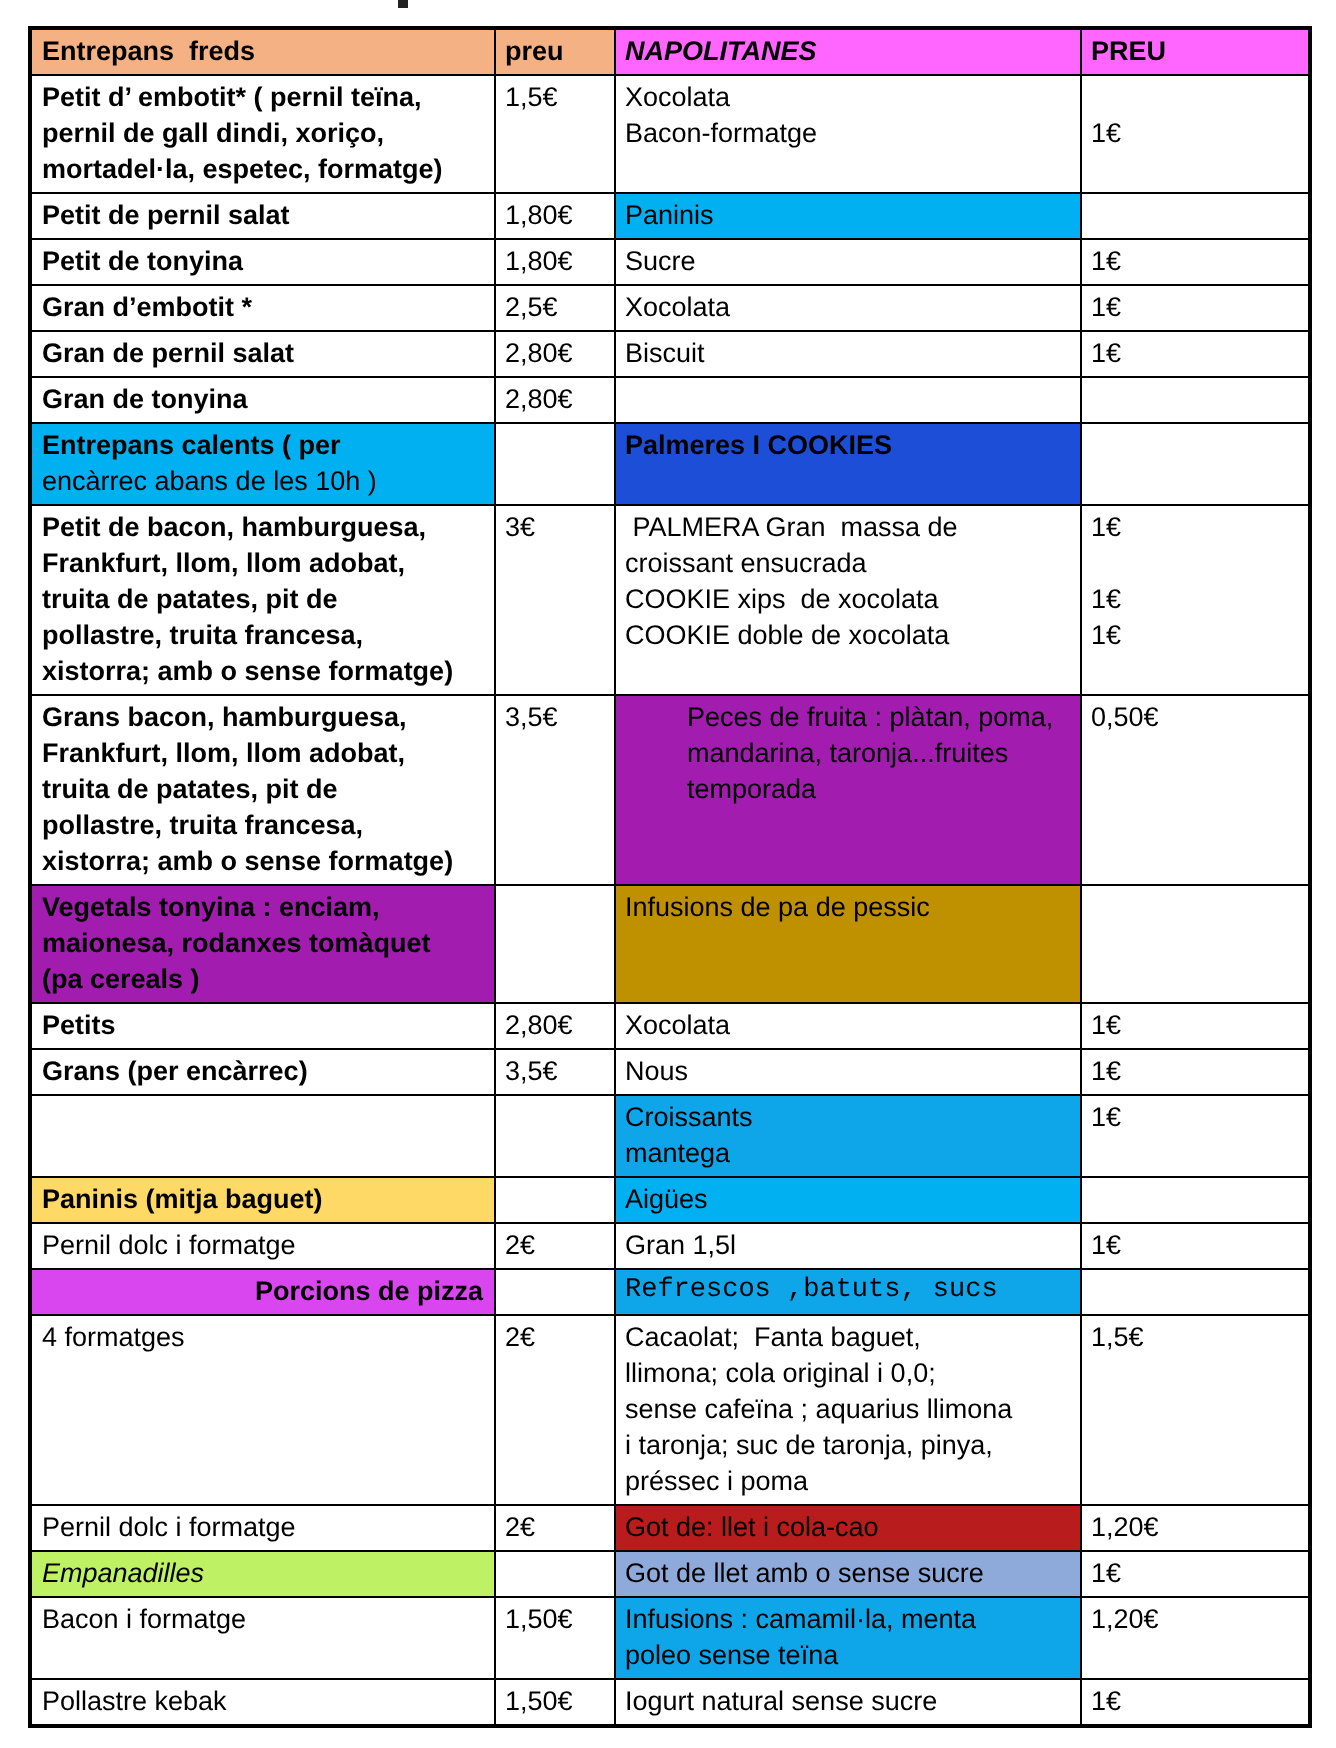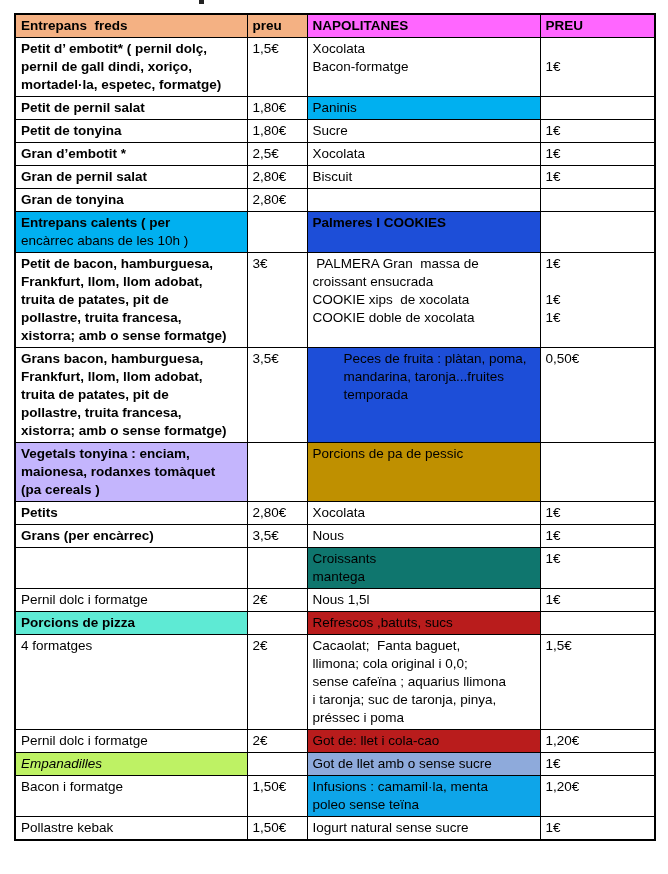--- a/index.html
+++ b/index.html
@@ -32,30 +32,30 @@
       <col style="width:115px">
     </colgroup>
     <tbody>
         <tr>
           <td class="bold" style="background: rgb(244, 177, 131);">
             <div class="ln">Entrepans  freds</div>
           </td>
           <td class="bold" style="background: rgb(244, 177, 131);">
             <div class="ln">preu</div>
           </td>
-          <td class="bold" style="background: rgb(255, 102, 255);">
+          <td class="bold" style="background: rgb(255, 102, 255); font-style: italic;">
             <div class="ln">NAPOLITANES</div>
           </td>
           <td class="bold" style="background: rgb(255, 102, 255);">
             <div class="ln">PREU</div>
           </td>
         </tr>
         <tr>
           <td class="bold">
-            <div class="ln">Petit d’ embotit* ( pernil dolç,</div>
+            <div class="ln">Petit d’ embotit* ( pernil teïna,</div>
             <div class="ln">pernil de gall dindi, xoriço,</div>
             <div class="ln">mortadel·la, espetec, formatge)</div>
           </td>
           <td>
             <div class="ln">1,5€</div>
           </td>
           <td>
             <div class="ln">Xocolata</div>
             <div class="ln">Bacon-formatge</div>
           </td>
@@ -177,40 +177,40 @@
           <td class="bold">
             <div class="ln">Grans bacon, hamburguesa,</div>
             <div class="ln">Frankfurt, llom, llom adobat,</div>
             <div class="ln">truita de patates, pit de</div>
             <div class="ln">pollastre, truita francesa,</div>
             <div class="ln">xistorra; amb o sense formatge)</div>
           </td>
           <td>
             <div class="ln">3,5€</div>
           </td>
-          <td style="background: #1d4ed8; padding-left: 36px;">
+          <td style="background: #a21caf; padding-left: 36px;">
             <div class="ln">Peces de fruita : plàtan, poma,</div>
             <div class="ln">mandarina, taronja...fruites</div>
             <div class="ln">temporada</div>
           </td>
           <td>
             <div class="ln">0,50€</div>
           </td>
         </tr>
         <tr>
-          <td class="bold" style="background: #c4b5fd;">
+          <td class="bold" style="background: #a21caf;">
             <div class="ln">Vegetals tonyina : enciam,</div>
             <div class="ln">maionesa, rodanxes tomàquet</div>
             <div class="ln">(pa cereals )</div>
           </td>
           <td>
             <div class="ln"></div>
           </td>
           <td style="background: rgb(191, 144, 0);">
-            <div class="ln">Porcions de pa de pessic</div>
+            <div class="ln">Infusions de pa de pessic</div>
           </td>
           <td>
             <div class="ln"></div>
           </td>
         </tr>
         <tr>
           <td class="bold">
             <div class="ln">Petits</div>
           </td>
           <td>
@@ -237,50 +237,64 @@
             <div class="ln">1€</div>
           </td>
         </tr>
         <tr>
           <td>
             <div class="ln"></div>
           </td>
           <td>
             <div class="ln"></div>
           </td>
-          <td style="background: #0f766e; margin-top: 48px;">
+          <td style="background: #0ea5e9; margin-top: 48px;">
             <div class="ln">Croissants</div>
             <div class="ln">mantega</div>
           </td>
           <td>
             <div class="ln">1€</div>
           </td>
         </tr>
         <tr>
+          <td class="bold" style="background: rgb(255, 217, 102);">
+            <div class="ln">Paninis (mitja baguet)</div>
+          </td>
+          <td>
+            <div class="ln"></div>
+          </td>
+          <td style="background: rgb(0, 176, 240);">
+            <div class="ln">Aigües</div>
+          </td>
+          <td>
+            <div class="ln"></div>
+          </td>
+        </tr>
+        <tr>
           <td>
             <div class="ln">Pernil dolc i formatge</div>
           </td>
           <td>
             <div class="ln">2€</div>
           </td>
           <td>
-            <div class="ln">Nous 1,5l</div>
-          </td>
-          <td>
-            <div class="ln">1€</div>
-          </td>
-        </tr>
-        <tr>
-          <td class="bold" style="background: #5eead4;">
+            <div class="ln">Gran 1,5l</div>
+          </td>
+          <td>
+            <div class="ln">1€</div>
+          </td>
+        </tr>
+        <tr>
+          <td class="bold" style="background: #d946ef; text-align: right;">
             <div class="ln">Porcions de pizza</div>
           </td>
           <td>
             <div class="ln"></div>
           </td>
-          <td style="background: #b91c1c;">
+          <td style="background: #0ea5e9; font-family: Liberation Mono, monospace;">
             <div class="ln">Refrescos ,batuts, sucs</div>
           </td>
           <td>
             <div class="ln"></div>
           </td>
         </tr>
         <tr>
           <td>
             <div class="ln">4 formatges</div>
           </td>

